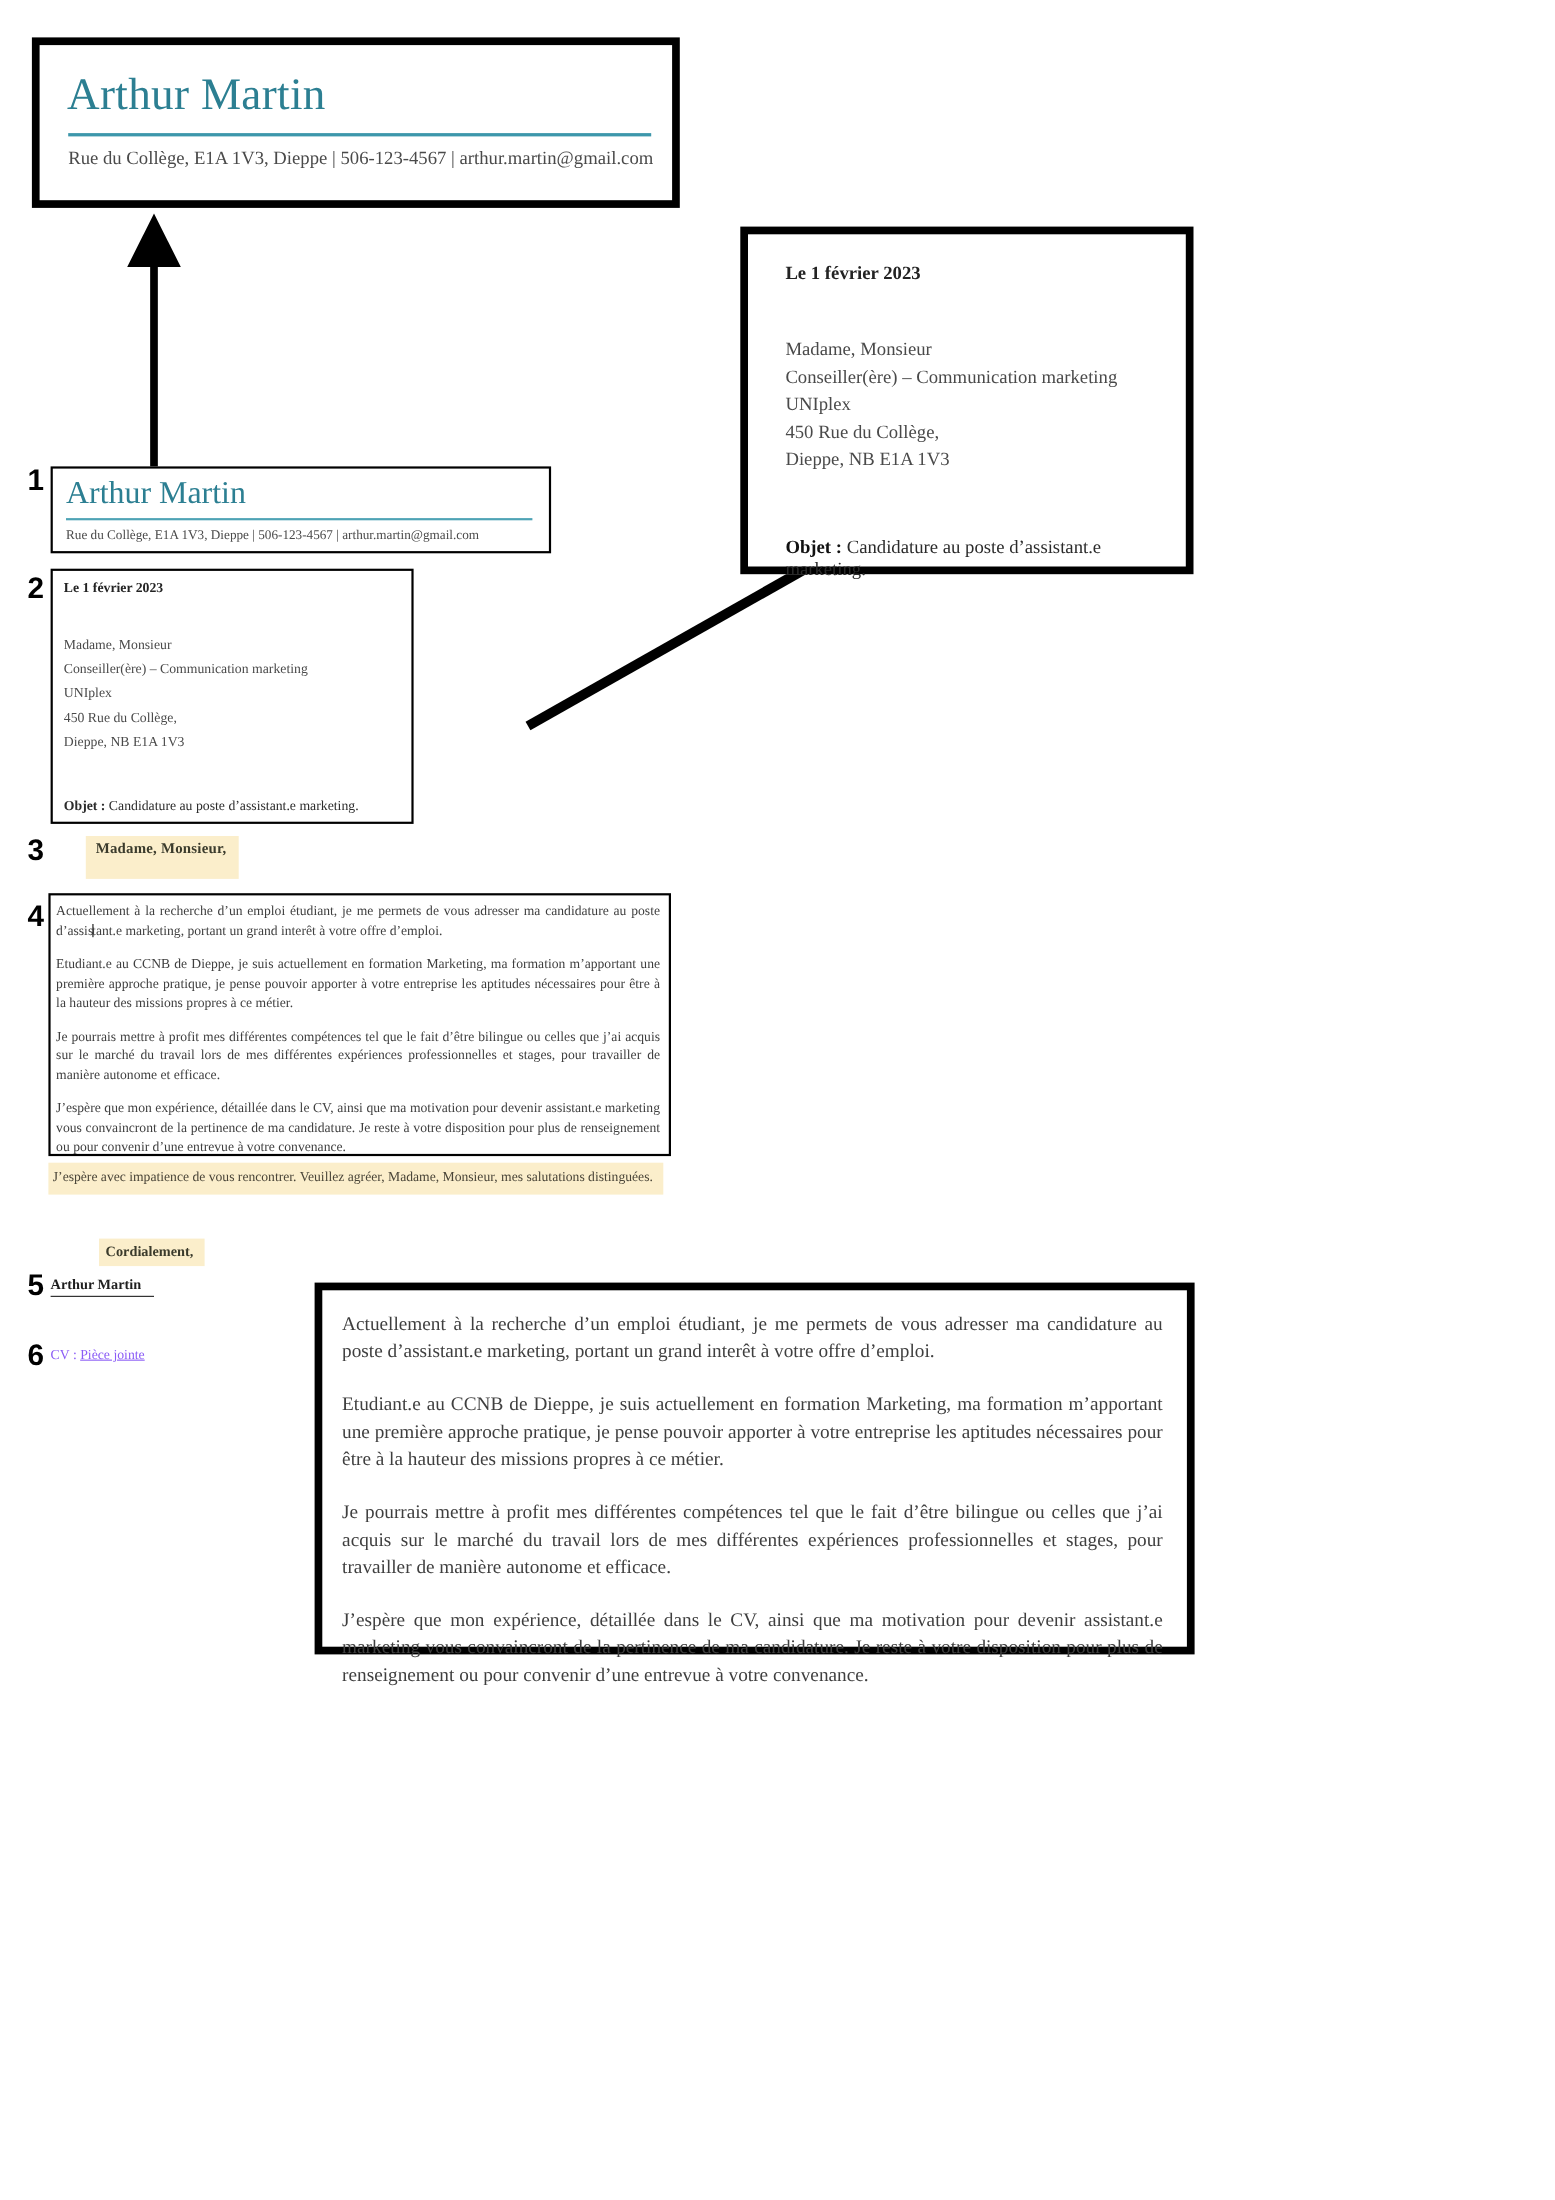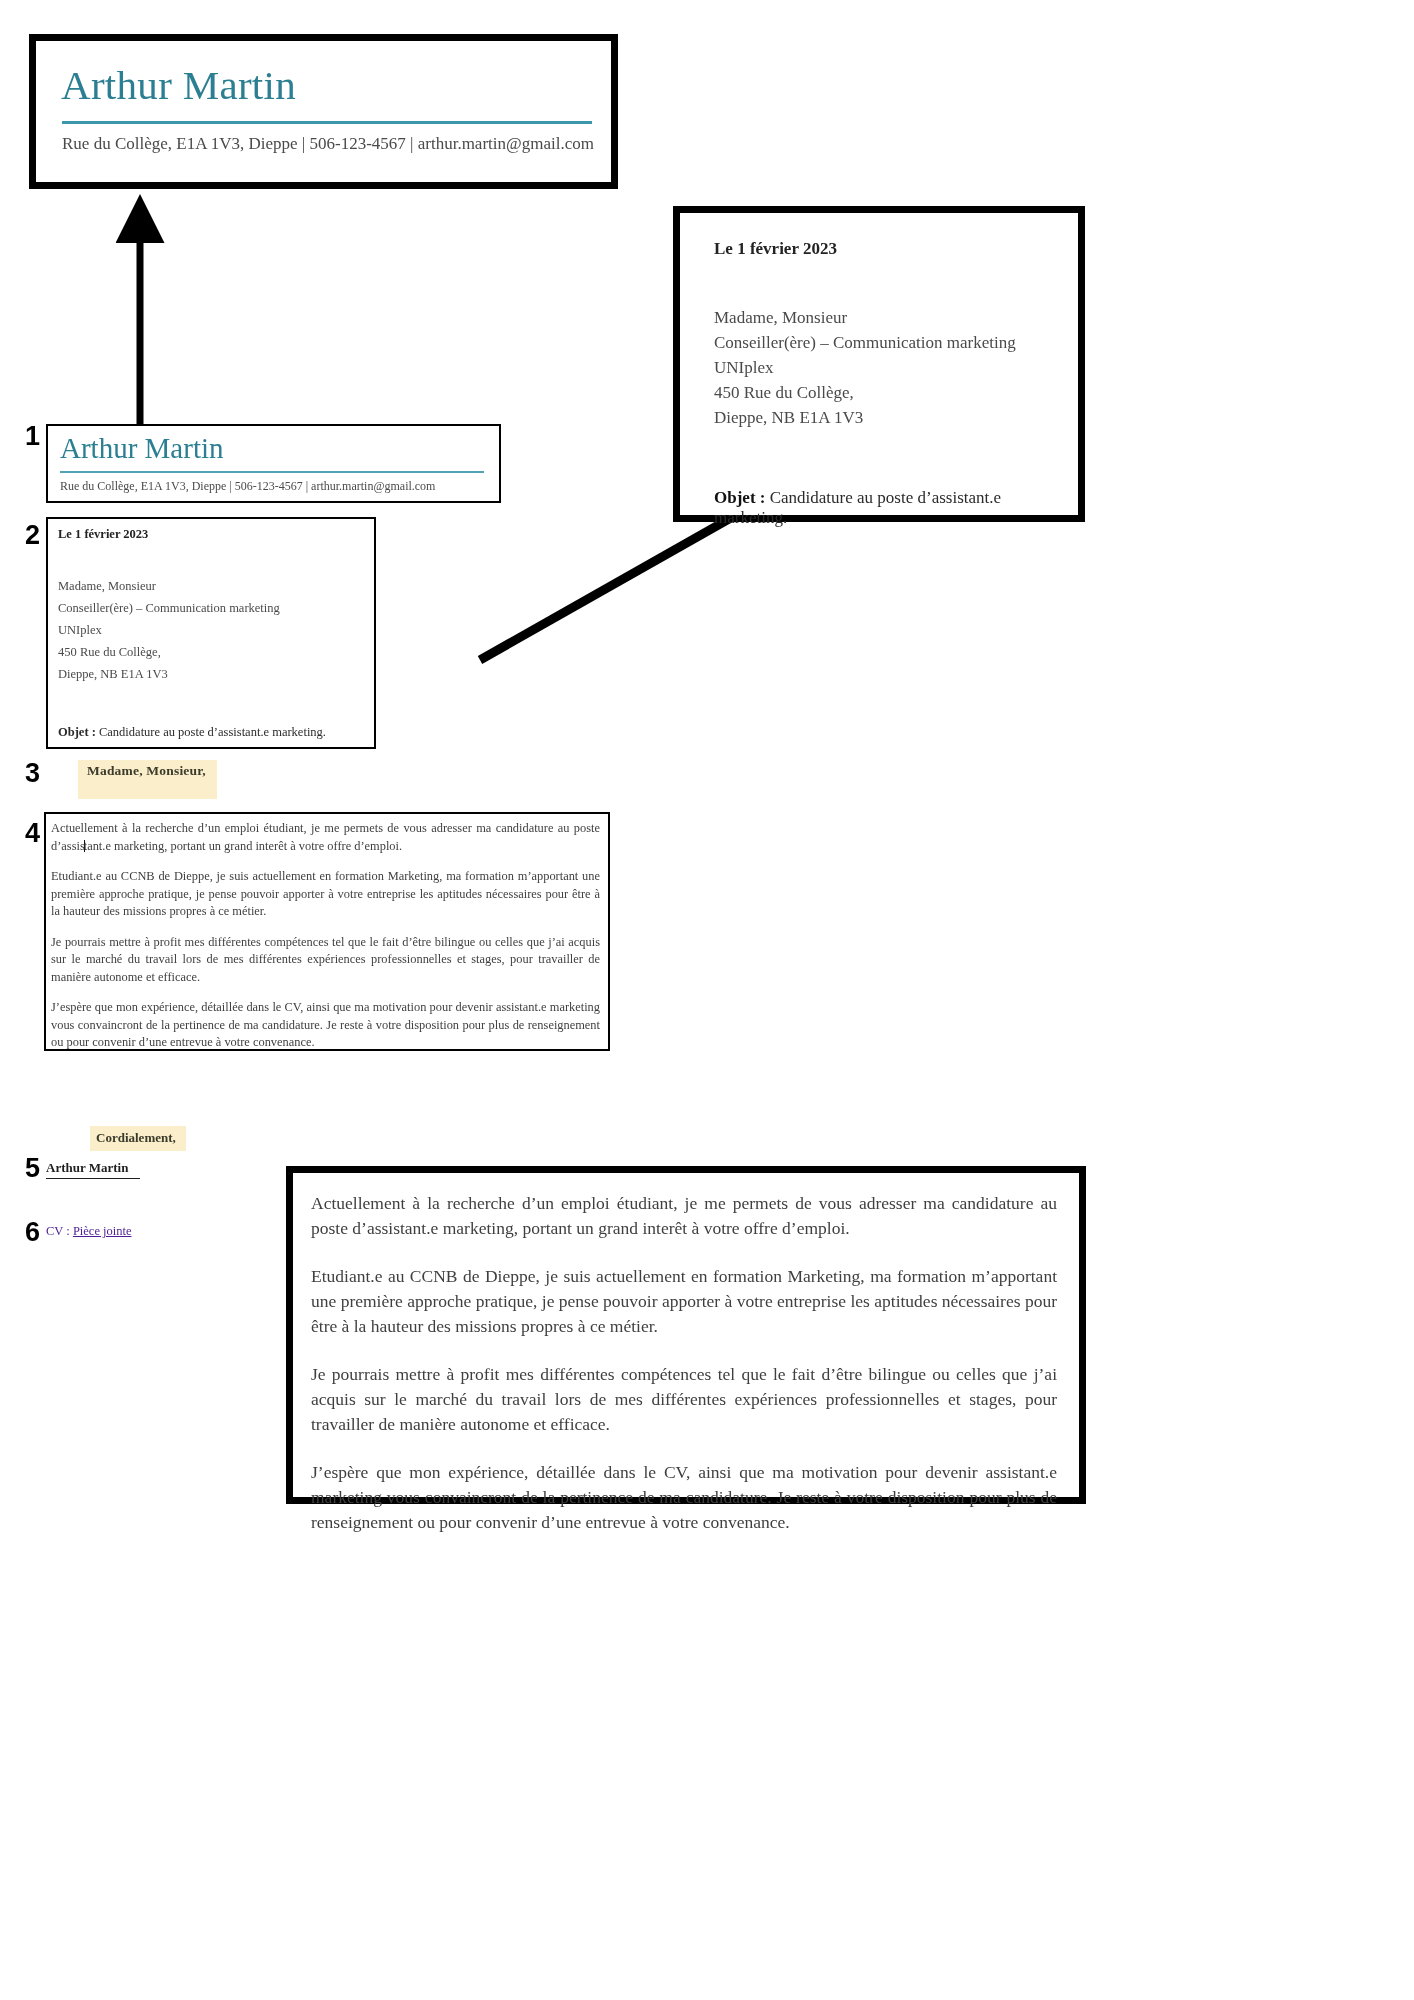--- a/index.html
+++ b/index.html
@@ -257,21 +257,21 @@
     padding-right: 12px;
     display: inline-block;
   }
 
   
   #cvline {
     position: absolute;
     left: 46px;
     top: 1224px;
     font-size: 12.5px;
-    color: #4c1d95;
+    color: #8b5cf6;
   }
   #cvline .cv-link {
     text-decoration: underline;
   }
 
   
   #body-zoom {
     left: 286px;
     top: 1166px;
     width: 800px;
@@ -365,20 +365,23 @@
   <div class="step-num" style="left:25px; top:820px;">4</div>
   <div class="box-thin" id="doc-body">
     <div class="db-inner">
       <p><span>Actuellement à la recherche d’un emploi étudiant, je me permets de vous adresser ma candidature au poste d’assis</span><span class="caret"></span><span>tant.e marketing, portant un grand interêt à votre offre d’emploi.</span></p>
       <p>Etudiant.e au CCNB de Dieppe, je suis actuellement en formation Marketing, ma formation m’apportant une première approche pratique, je pense pouvoir apporter à votre entreprise les aptitudes nécessaires pour être à la hauteur des missions propres à ce métier.</p>
       <p>Je pourrais mettre à profit mes différentes compétences tel que le fait d’être bilingue ou celles que j’ai acquis sur le marché du travail lors de mes différentes expériences professionnelles et stages, pour travailler de manière autonome et efficace.</p>
       <p>J’espère que mon expérience, détaillée dans le CV, ainsi que ma motivation pour devenir assistant.e marketing vous convaincront de la pertinence de ma candidature. Je reste à votre disposition pour plus de renseignement ou pour convenir d’une entrevue à votre convenance.</p>
     </div>
   </div>
 
+  <div class="hl" id="closing">
+    <p>J’espère avec impatience de vous rencontrer. Veuillez agréer, Madame, Monsieur, mes salutations distinguées.</p>
+  </div>
 
   <div class="hl" id="cordialement">Cordialement,</div>
 
   <div class="step-num" style="left:25px; top:1155px;">5</div>
   <div id="signature">Arthur Martin</div>
 
   <div class="step-num" style="left:25px; top:1219px;">6</div>
   <div id="cvline"><span>CV : </span><span class="cv-link">Pièce jointe</span></div>
 
   <div class="box-thick" id="body-zoom">

